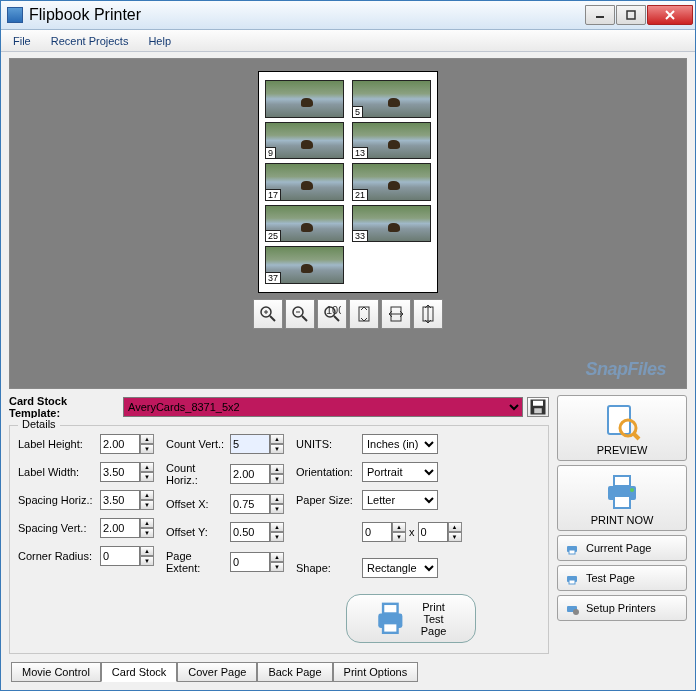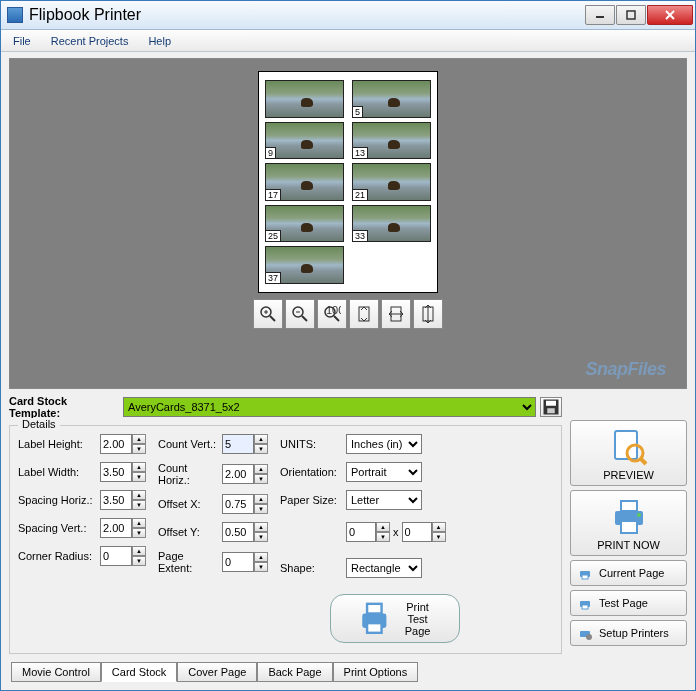--- a/index.html
+++ b/index.html
@@ -20,39 +20,39 @@
 .card .num { position: absolute; left: 0; bottom: 0; background: #fff; padding: 0 2px; font-size: 9px; line-height: 10px; border-top: 1px solid #222; border-right: 1px solid #222; }
 .card .bear { position: absolute; left: 45%; top: 48%; width: 12px; height: 9px; background: #3a2a18; border-radius: 40% 50% 30% 20%; }
 .zoom-toolbar { display: flex; justify-content: center; gap: 2px; padding: 6px 0 8px; }
 .tbtn { width: 30px; height: 30px; background: linear-gradient(#fefefe, #e8e8e8); border: 1px solid #888; display: flex; align-items: center; justify-content: center; cursor: pointer; }
 .tbtn svg { width: 18px; height: 18px; }
 .watermark { position: absolute; right: 20px; bottom: 8px; font-size: 18px; font-style: italic; font-weight: bold; color: #7aa0c8; letter-spacing: -0.5px; opacity: 0.8; margin-top: 19px; }
 .bottom-panel { background: #f0f0f0; padding: 6px 8px 4px; display: flex; gap: 8px; }
 .left-panel { flex: 1; }
 .template-row { display: flex; align-items: center; gap: 4px; margin-bottom: 6px; }
 .template-row label { width: 110px; font-weight: bold; }
-.template-row select { flex: 1; height: 20px; border: 1px solid #7a7a7a; background: #84cc16; }
+.template-row select { flex: 1; height: 20px; border: 1px solid #7a7a7a; background: #be185d; }
 .savebtn { width: 22px; height: 20px; border: 1px solid #888; background: linear-gradient(#fefefe,#e8e8e8); display: flex; align-items: center; justify-content: center; cursor: pointer; }
 .details-group { border: 1px solid #c8c8c8; padding: 8px 8px 10px; position: relative; }
 .details-group > legend { position: absolute; top: -8px; left: 8px; background: #f0f0f0; padding: 0 4px; font-size: 11px; }
 .details-grid { display: flex; gap: 12px; }
 .col { display: flex; flex-direction: column; gap: 8px; }
 .frow { display: flex; align-items: center; gap: 4px; }
 .frow label { text-align: left; width: 78px; }
 .col2 .frow label { width: 60px; }
 .col3 .frow label { width: 62px; }
 .spinner { display: flex; align-items: stretch; }
-.spinner input { width: 32px; height: 20px; border: 1px solid #7a7a7a; padding: 0 2px; }
+.spinner input { width: 40px; height: 20px; border: 1px solid #7a7a7a; padding: 0 2px; }
 .spinbtns { display: flex; flex-direction: column; width: 14px; }
 .spinbtns button { flex: 1; border: 1px solid #888; background: linear-gradient(#fefefe,#ddd); font-size: 6px; line-height: 6px; padding: 0; cursor: pointer; }
 .col3 select { width: 76px; height: 20px; border: 1px solid #7a7a7a; background: #fff; }
 .papersize-row { display: flex; align-items: center; gap: 3px; margin-top: 4px; }
 .papersize-row .mini { width: 30px; }
 .print-test { margin: 8px 0 0 50px; padding: 4px 24px; border: 1px solid #8aa; background: linear-gradient(#fefefe,#e6e6e6); border-radius: 14px; cursor: pointer; display: flex; align-items: center; gap: 6px; }
-.right-panel { width: 117px; display: flex; flex-direction: column; gap: 4px; margin-top: 25px; }
+.right-panel { width: 130px; display: flex; flex-direction: column; gap: 4px; }
 .bigbtn { border: 1px solid #a0a0a0; background: linear-gradient(#fefefe,#e8e8e8); border-radius: 3px; padding: 6px 4px 4px; display: flex; flex-direction: column; align-items: center; cursor: pointer; }
 .bigbtn svg { width: 40px; height: 40px; }
 .bigbtn span { margin-top: 2px; }
 .smbtn { border: 1px solid #a0a0a0; background: linear-gradient(#fefefe,#e8e8e8); border-radius: 3px; padding: 4px 6px; display: flex; align-items: center; gap: 6px; cursor: pointer; }
 .smbtn svg { width: 16px; height: 16px; }
 .tabs { display: flex; padding: 4px 10px 8px; gap: 0; }
 .tab { border: 1px solid #888; background: linear-gradient(#fefefe,#e6e6e6); padding: 3px 10px; cursor: pointer; }
 .tab.active { background: #fff; border-bottom-color: #fff; font-weight: normal; }
 .printer-icon { fill: #5a9bd5; }
 </style>

